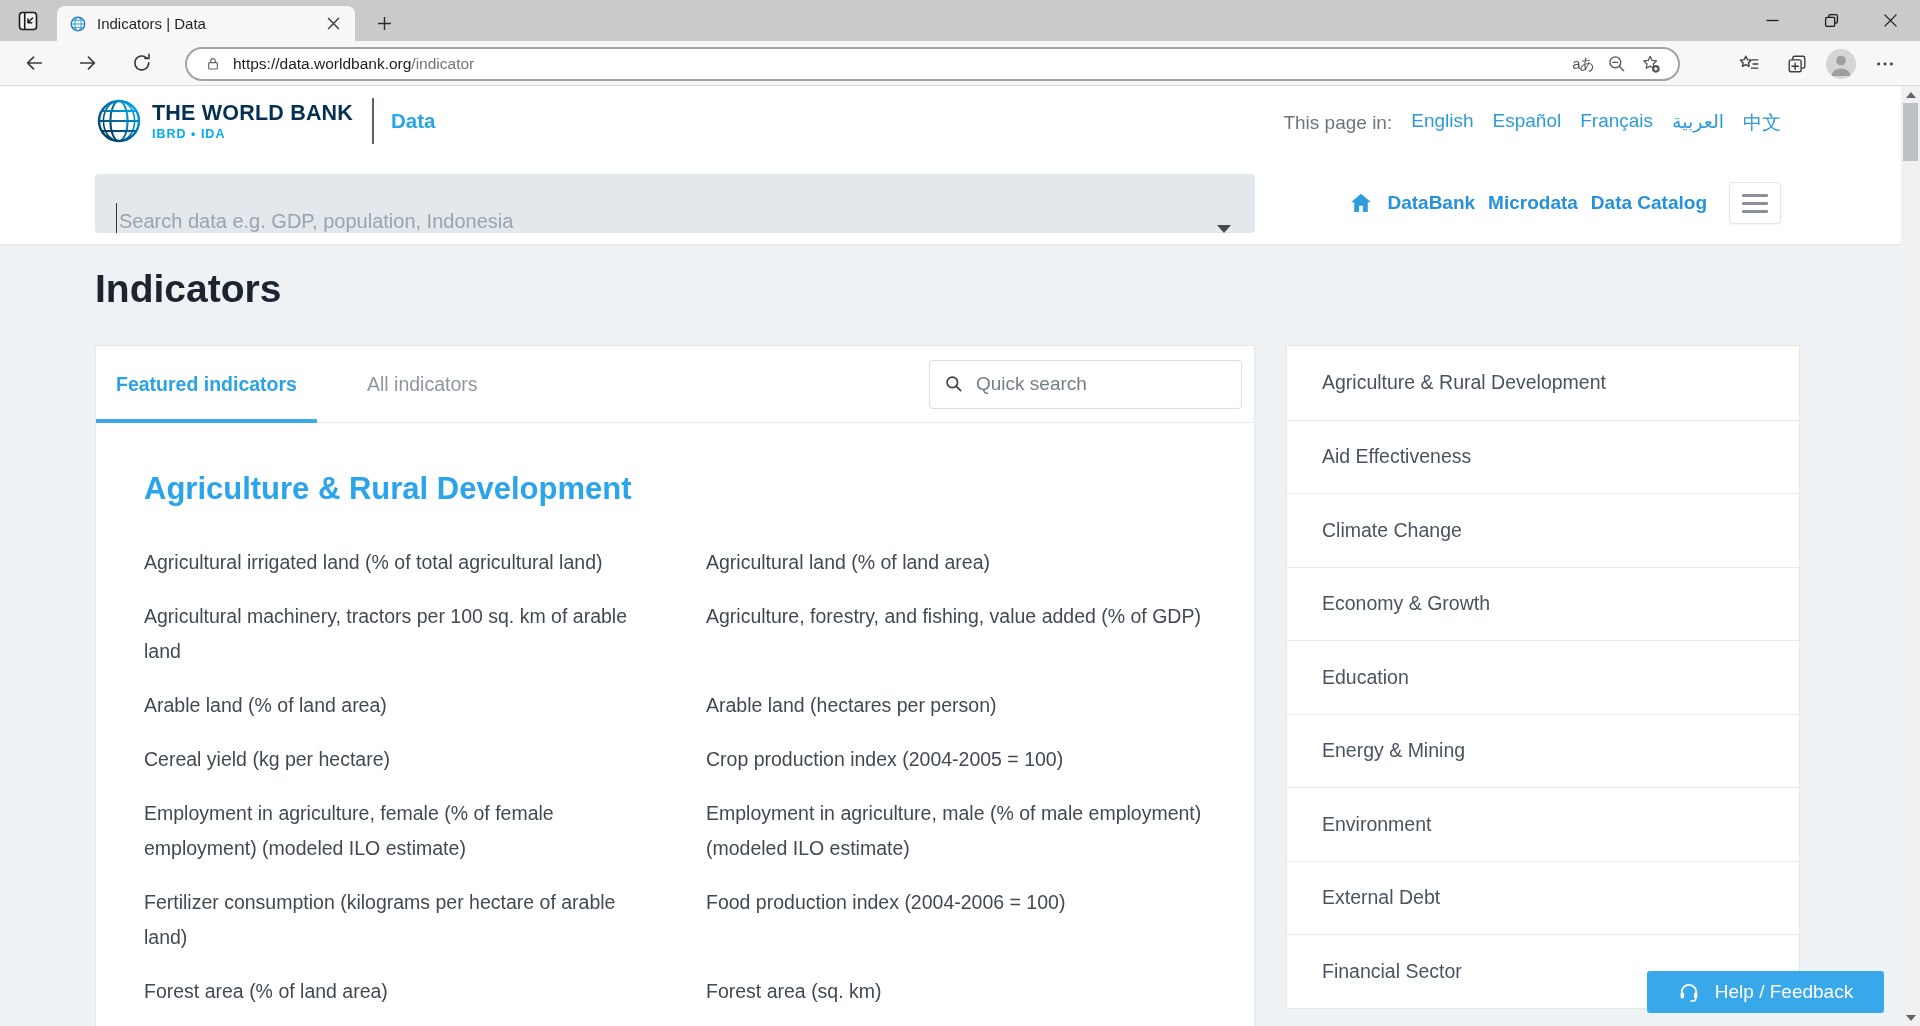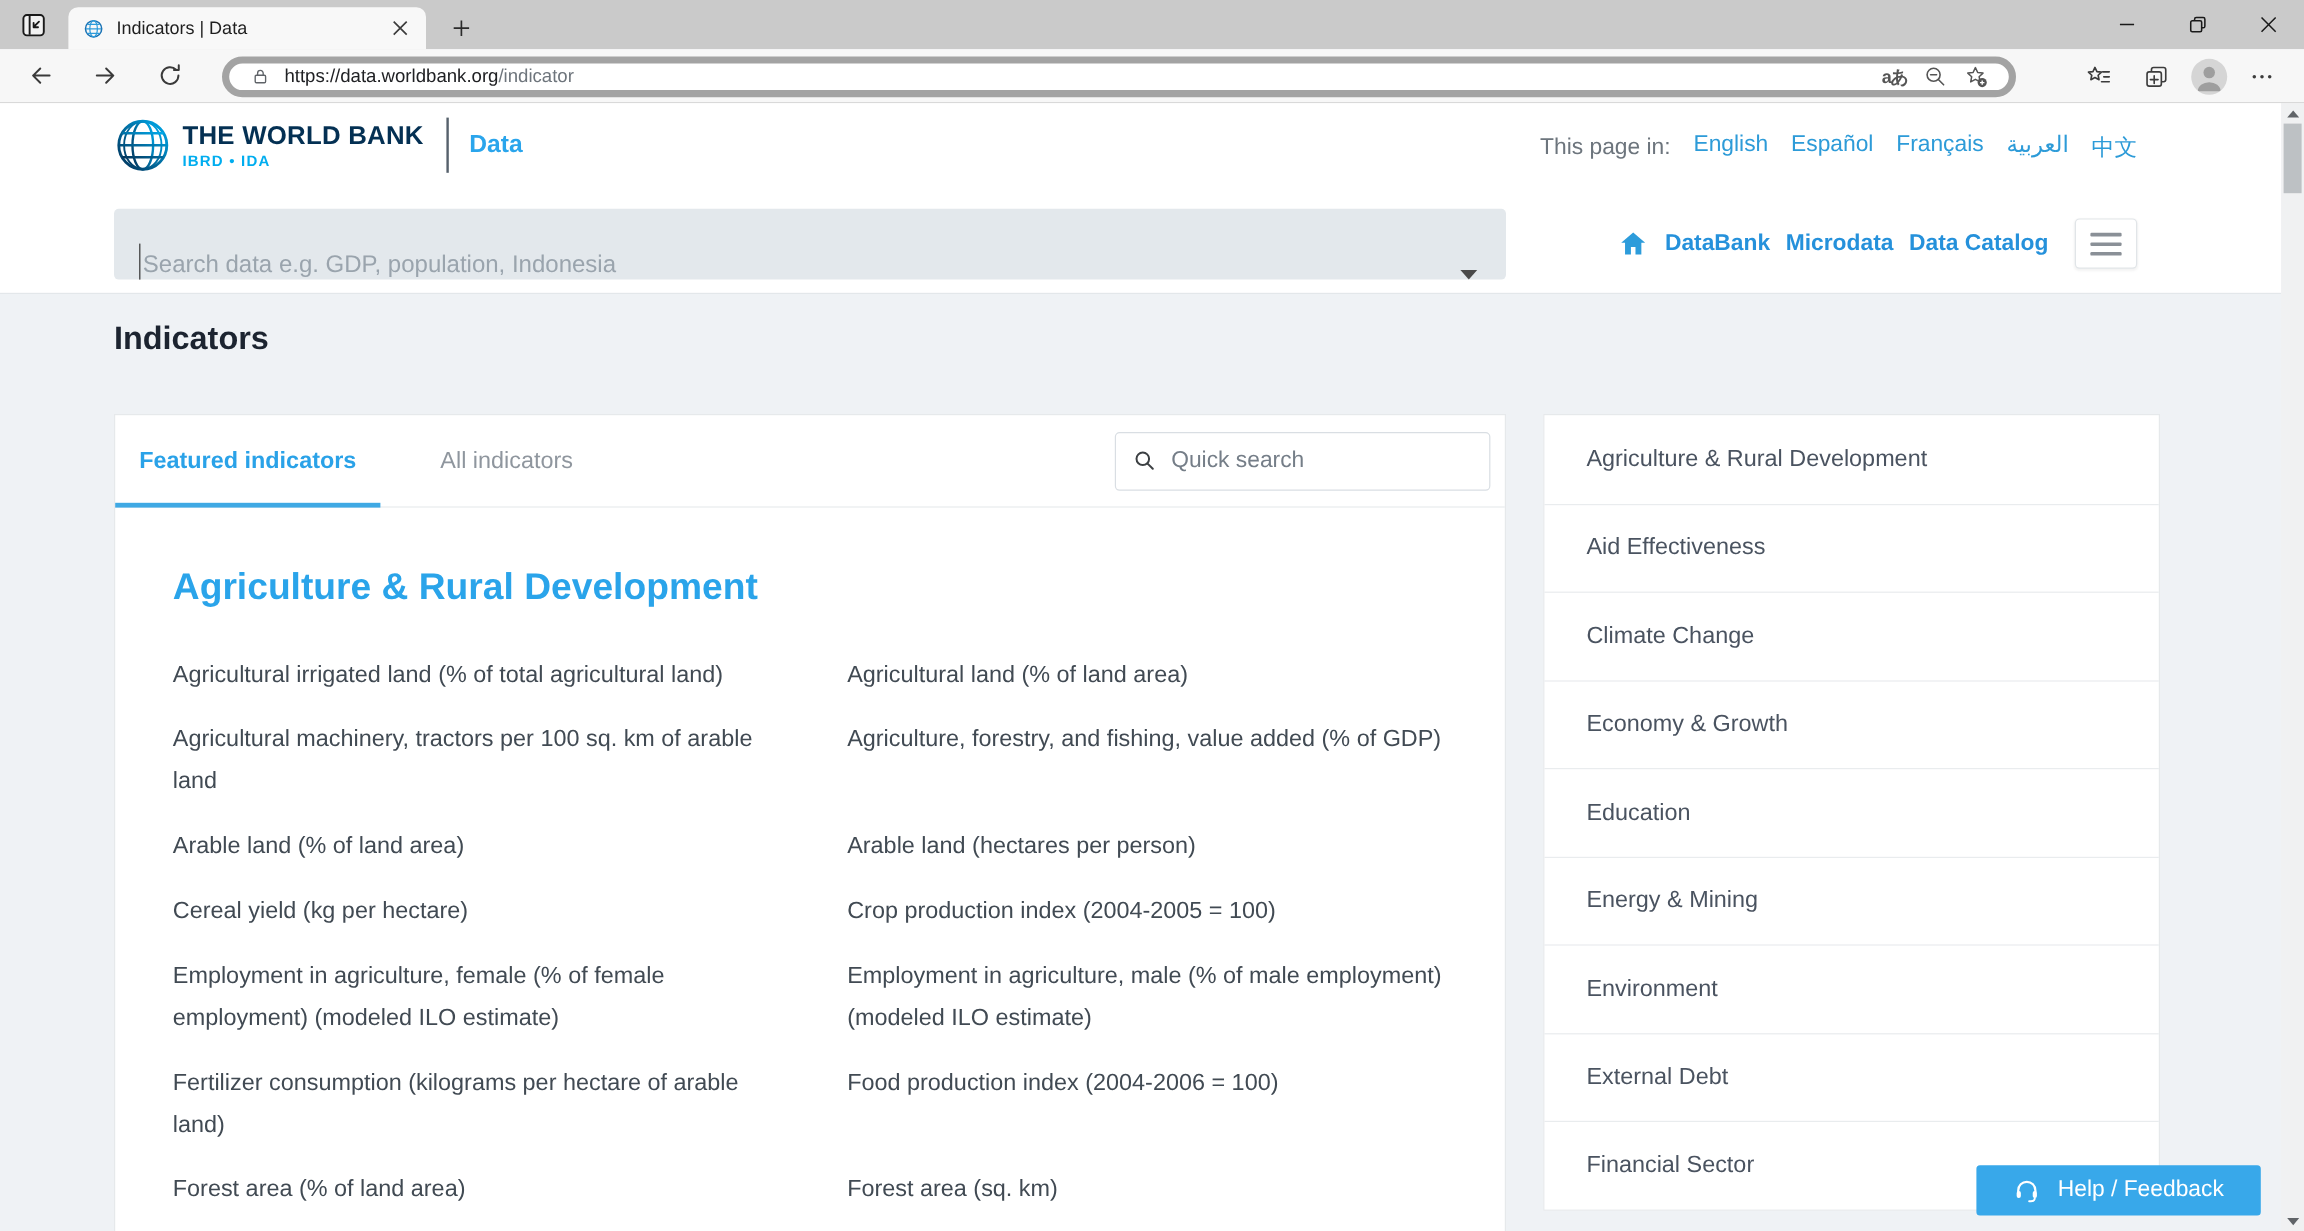--- a/index.html
+++ b/index.html
@@ -16,24 +16,24 @@
   .tab-close, .new-tab { display:flex; align-items:center; justify-content:center; width:24px; height:24px; }
   .new-tab { position:absolute; left:372px; top:11px; }
   .win-controls { position:absolute; right:0; top:0; height:41px; display:flex; }
   .win-btn { width:59px; height:41px; display:flex; align-items:center; justify-content:center; }
 
   
   .toolbar { position:absolute; left:0; top:41px; width:100%; height:45px; background:#f7f7f7;
     border-bottom:1px solid #d9d9d9; display:flex; align-items:center; }
   .nav-btn { width:40px; height:40px; display:flex; align-items:center; justify-content:center; margin-left:14px; }
   .address-bar { position:absolute; left:185px; top:6px; width:1495px; height:34px; background:#ffffff;
-    border:6px solid #a3a3a3; border-radius:17px; display:flex; align-items:center; padding:0 10px 0 18px; }
+    border:2px solid #a3a3a3; border-radius:17px; display:flex; align-items:center; padding:0 10px 0 18px; }
   .url { font-size:15.5px; margin-left:12px; flex:1; white-space:nowrap; }
   .url .host { color:#202124; } .url .path { color:#6e757c; }
-  .addr-ico { width:34px; height:30px; display:flex; align-items:center; justify-content:center;font-weight:bold; }
+  .addr-ico { width:34px; height:30px; display:flex; align-items:center; justify-content:center; }
   .translate-glyph { font-size:15px; color:#555; letter-spacing:-1px; }
   .tb-right { position:absolute; right:16px; top:3px; height:40px; display:flex; align-items:center; gap:10px; }
   .tb-ico { width:38px; height:36px; display:flex; align-items:center; justify-content:center; }
   .avatar { width:30px; height:30px; border-radius:50%; background:#d5d5d5; overflow:hidden; display:flex; align-items:center; justify-content:center; }
 
   
   .site-header { position:absolute; left:0; top:86px; width:1901px; height:159px; background:#fff; border-bottom:1px solid #e3e7ea; }
   .brand { position:absolute; left:95px; top:11px; display:flex; align-items:center; }
   .brand-text { margin-left:9px; }
   .brand-name { font-size:21.5px; font-weight:bold; color:#043053; letter-spacing:.2px; }
@@ -52,21 +52,21 @@
   .dd-caret { width:0; height:0; border-left:7px solid transparent; border-right:7px solid transparent;
     border-top:8px solid #4a4a4a; margin-right:24px; }
   .header-nav { position:absolute; right:120px; top:96px; height:42px; display:flex; align-items:center; gap:14px; }
   .nav-link { font-size:19px; font-weight:bold; color:#2591DB; cursor:pointer; }
   .menu-btn { width:52px; height:42px; background:#fff; border:1px solid #e1e5e8; border-radius:4px;
     display:flex; flex-direction:column; align-items:center; justify-content:center; gap:5px; margin-left:8px; box-shadow:0 1px 2px rgba(0,0,0,.05); }
   .menu-btn span { width:26px; height:3px; background:#8a9097; border-radius:1px; }
 
   
   .content { position:absolute; left:0; top:245px; width:1901px; height:781px; background:#eff2f5; overflow:hidden; }
-  .page-title { position:absolute; left:95px; top:22px; font-size:27px; font-weight:600; color:#1c2430; }
+  .page-title { position:absolute; left:95px; top:22px; font-size:39px; font-weight:600; color:#1c2430; }
   .main-card { position:absolute; left:95px; top:100px; width:1160px; height:760px; background:#fff; border:1px solid #e6e9eb; }
   .tabbar { height:77px; border-bottom:1px solid #e8ebed; display:flex; align-items:stretch; }
   .ftab { position:relative; display:flex; align-items:center; padding:0 20px; font-size:19.5px; color:#8f969e; cursor:pointer; }
   .ftab.active { color:#2AA2E8; font-weight:bold; }
   .ftab.active::after { content:""; position:absolute; left:0; right:0; bottom:-1px; height:4px; background:#3FA9E4; }
   .ftab + .ftab { margin-left:30px; }
   .quick-search { margin-left:auto; align-self:center; margin-right:12px; width:313px; height:49px;
     border:1px solid #d9dee3; border-radius:4px; background:#fff; display:flex; align-items:center; padding:18px 14px; }
   .quick-search input { border:none; outline:none; flex:1; font-size:19px; color:#3a424a; margin-left:12px;
     font-family:"Liberation Sans","DejaVu Sans",sans-serif; min-width:0; }

